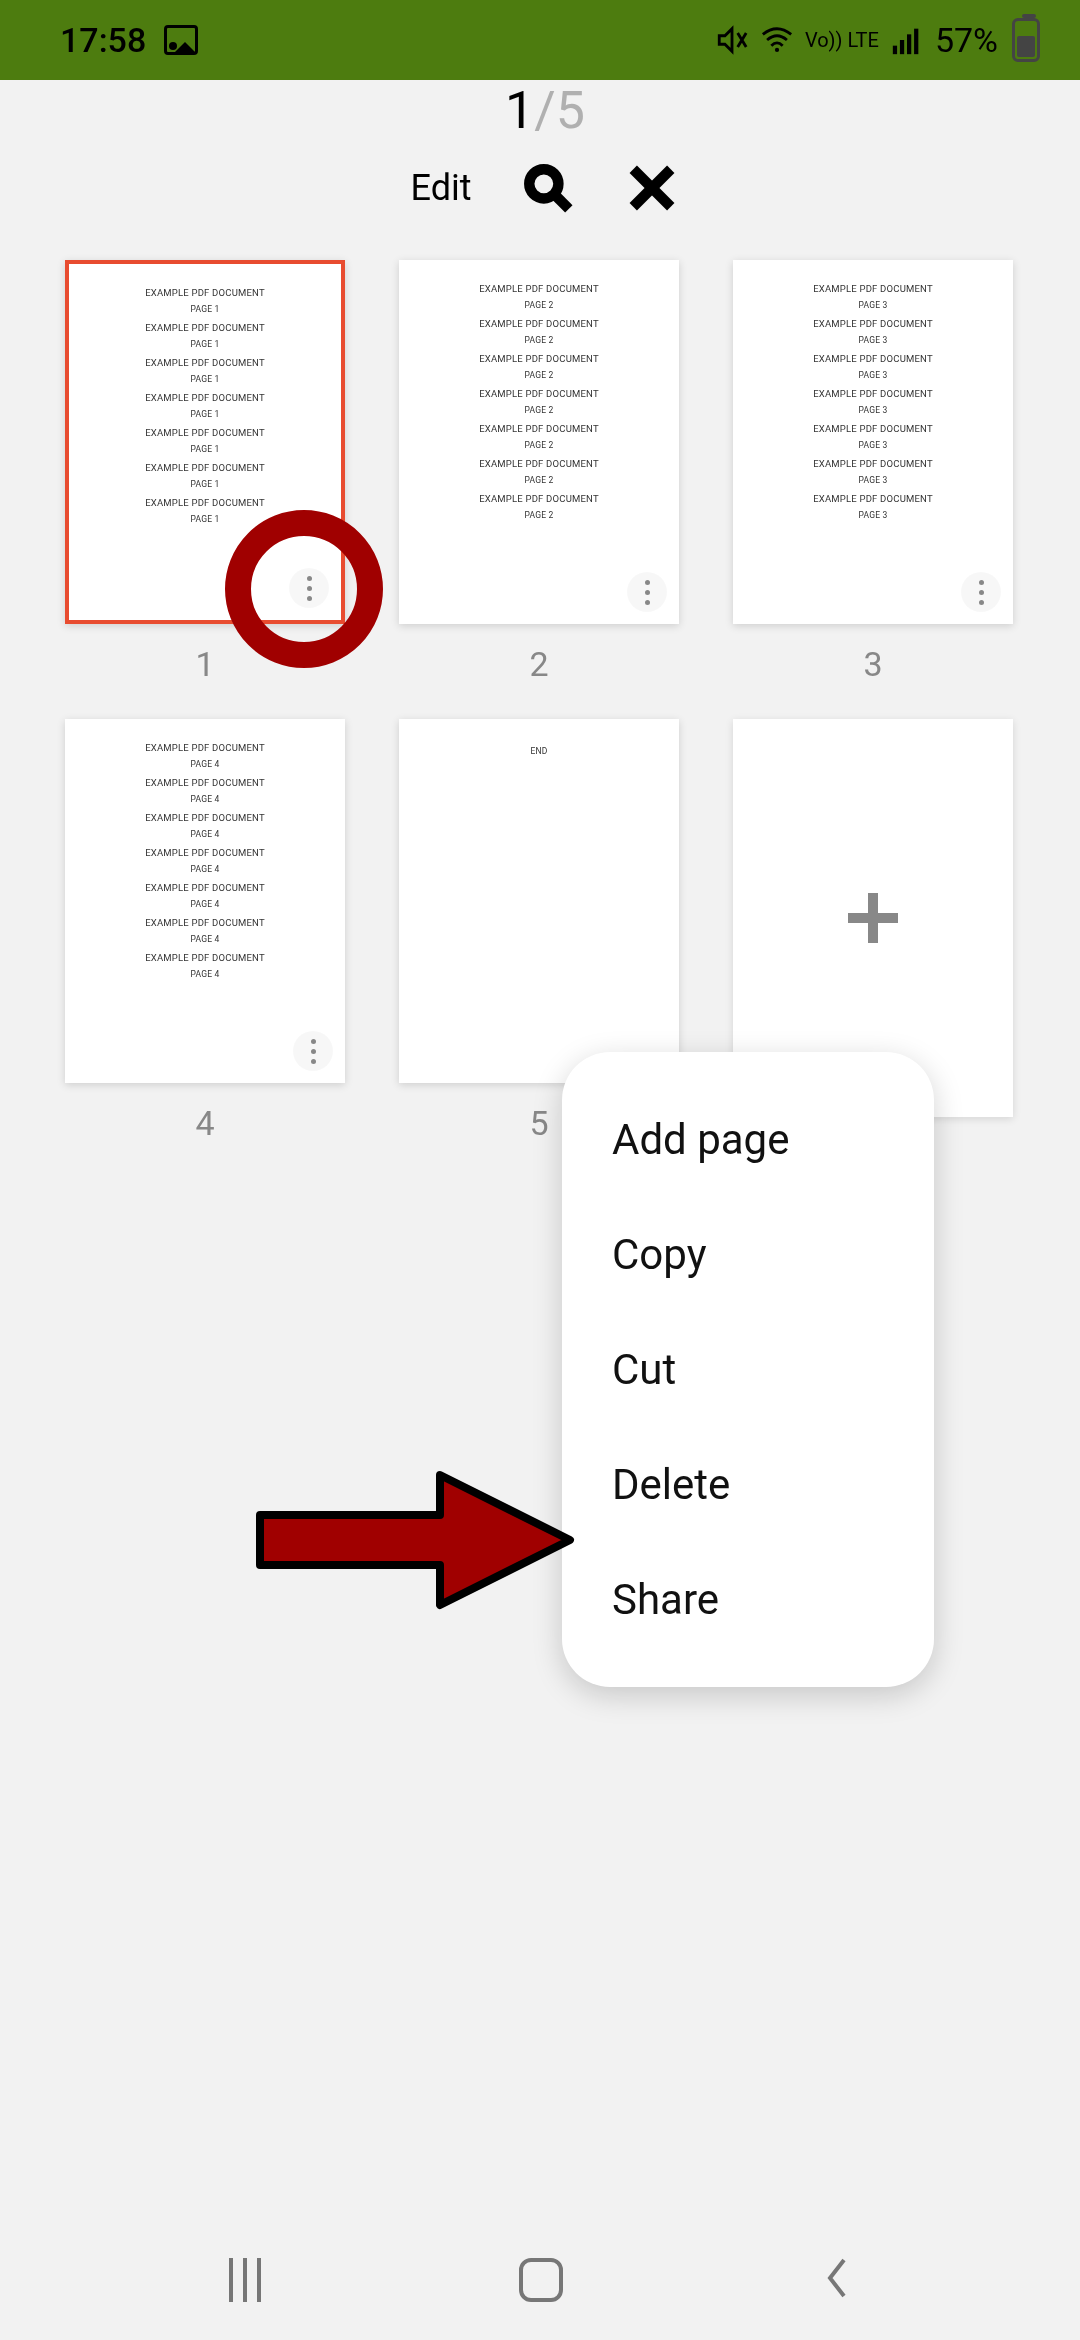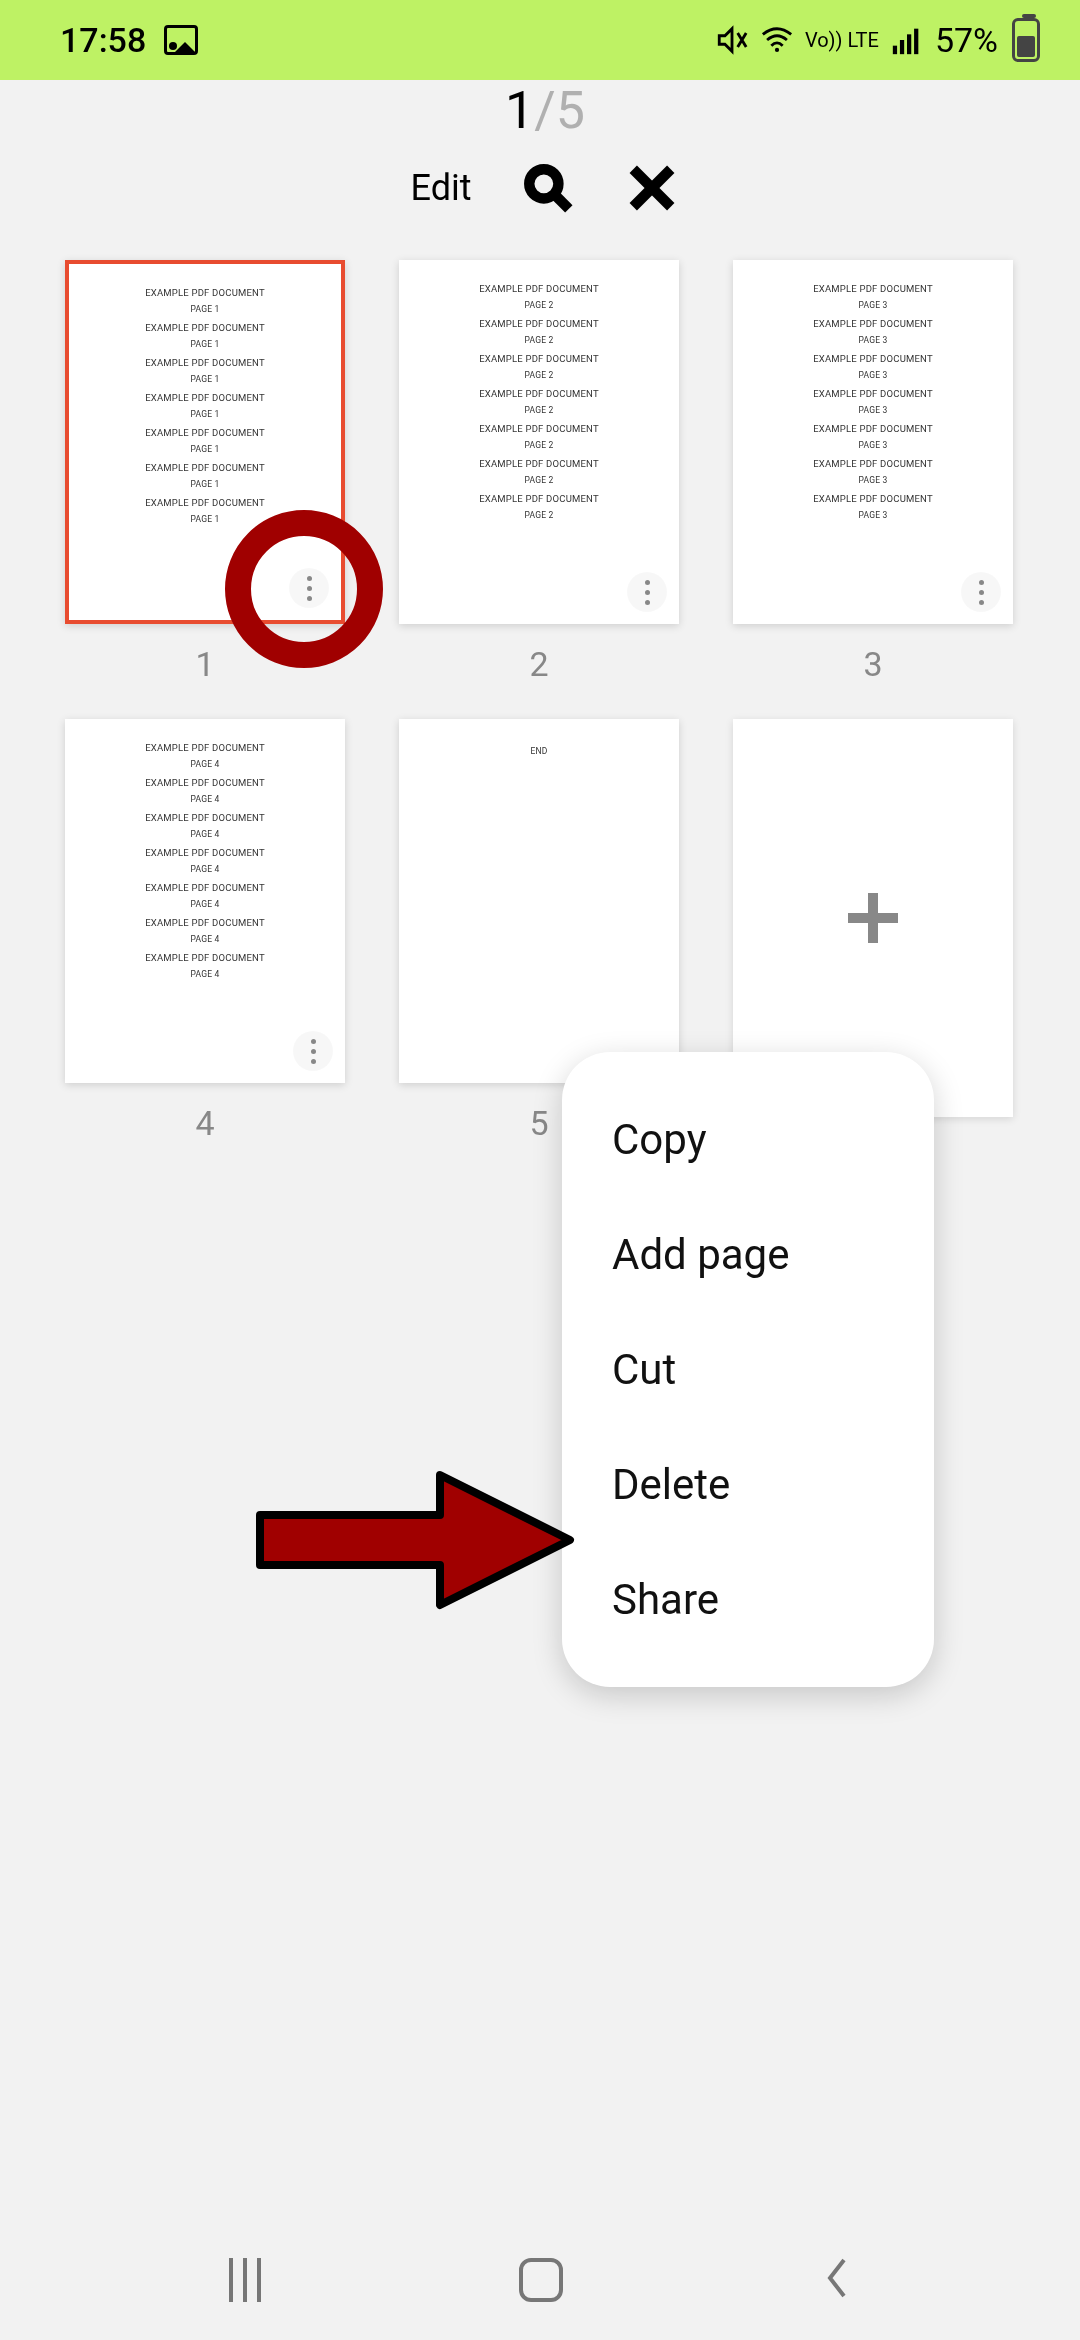--- a/index.html
+++ b/index.html
@@ -6,21 +6,21 @@
   html, body { width: 1080px; height: 2340px; }
   body {
     font-family: -apple-system, Roboto, "Segoe UI", sans-serif;
     background: #f2f2f2;
     position: relative;
     overflow: hidden;
   }
   
   .status-bar {
     height: 80px;
-    background: #bef264;
+    background: #4d7c0f;
     display: flex;
     align-items: center;
     justify-content: space-between;
     padding: 0 40px 0 60px;
     font-size: 34px;
     color: #000;
   }
   .status-left { display: flex; align-items: center; gap: 18px; font-weight: 500;}
   .status-right { display: flex; align-items: center; gap: 10px; }
   .status-right .txt { font-size: 34px; }
@@ -328,22 +328,22 @@
       <svg class="plus-svg" viewBox="0 0 24 24">
           <line x1="12" y1="2" x2="12" y2="22"></line>
           <line x1="2" y1="12" x2="22" y2="12"></line>
         </svg>
     </div>
   </div>
 
 </div>
 
 <div class="popup">
+  <div class="popup-item">Add page</div>
   <div class="popup-item">Copy</div>
-  <div class="popup-item">Add page</div>
   <div class="popup-item">Cut</div>
   <div class="popup-item">Delete</div>
   <div class="popup-item">Share</div>
 </div>
 
 <div class="circle-annot"></div>
 <svg class="arrow-annot" width="330" height="160" viewBox="0 0 330 160">
   <polygon points="10,55 190,55 190,15 320,80 190,145 190,105 10,105" fill="#a00000" stroke="#000" stroke-width="8" stroke-linejoin="round"></polygon>
 </svg>
 

